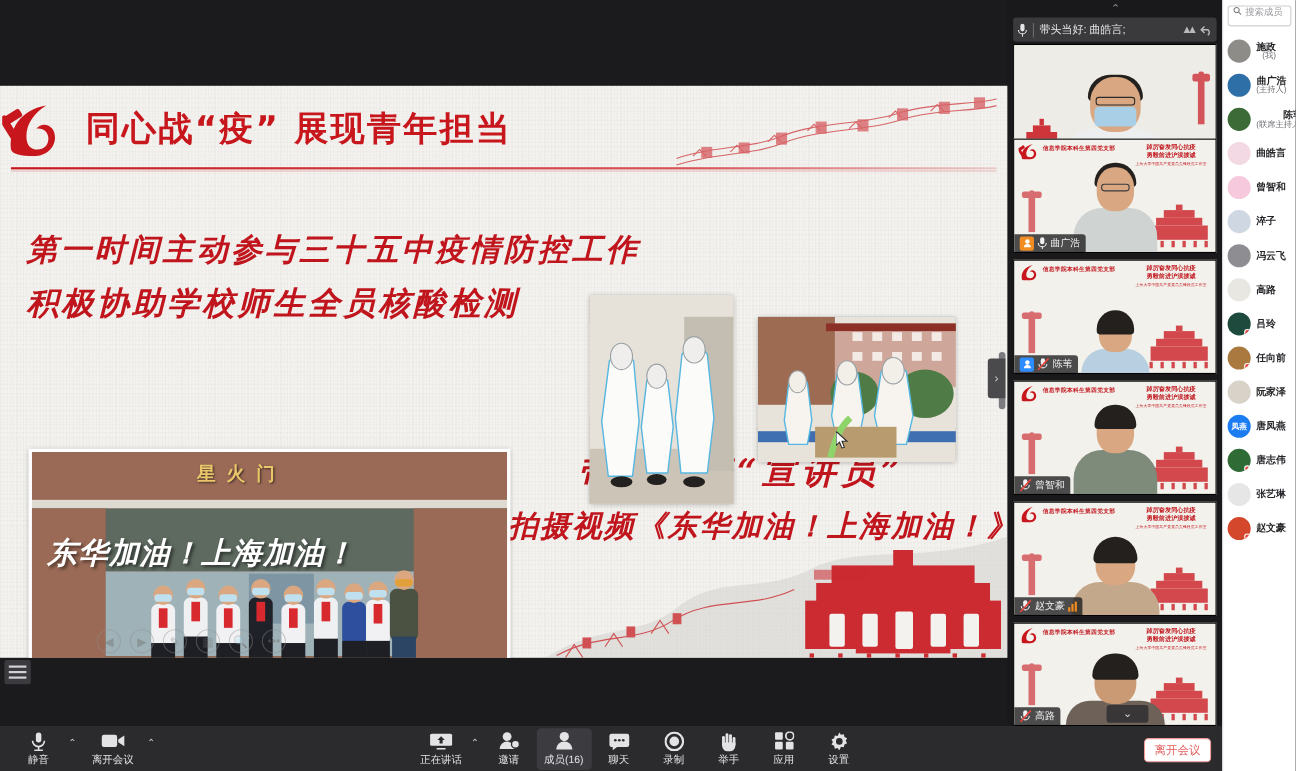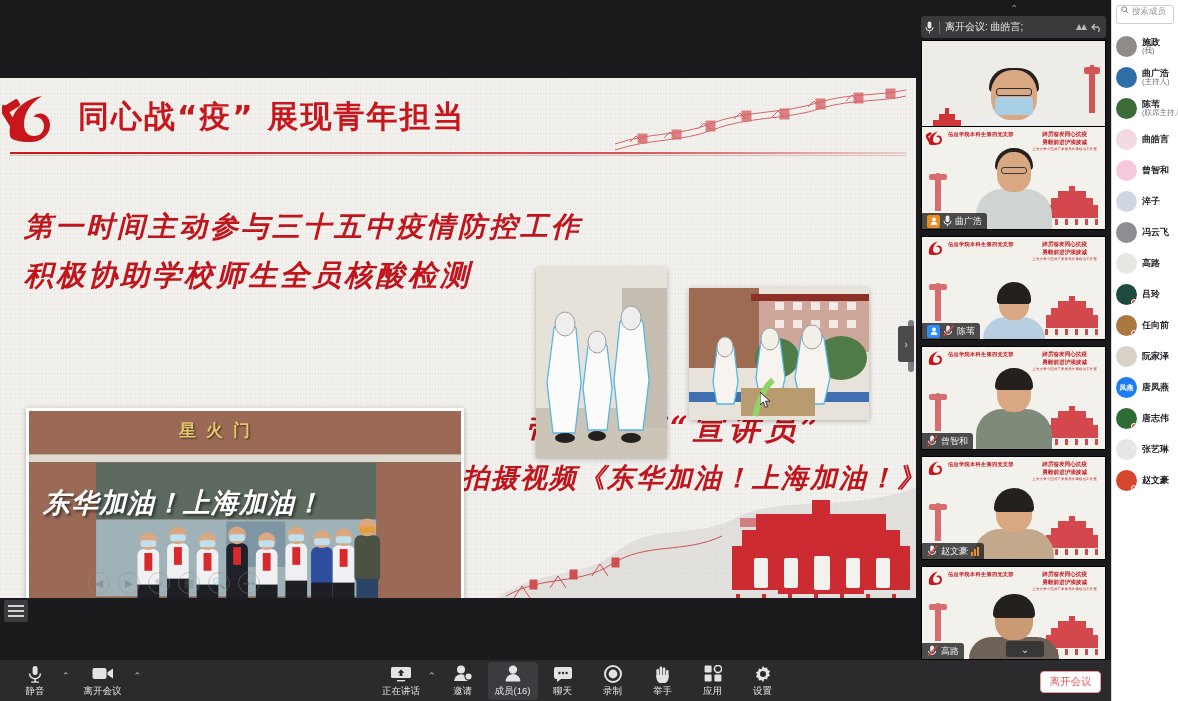--- a/index.html
+++ b/index.html
@@ -191,21 +191,21 @@
   .panel {
     position: absolute; left: 1111px; top: 0; width: 67px; height: 660px;
     background: #fff; border-left: 1px solid #d8d8da; overflow: hidden;
   }
   .search-box {
     margin: 5px 4px 0 4px; height: 19px; border: 1px solid #cfcfd2; border-radius: 3px;
     display: flex; gap: 3px; padding: 0 4px; background: #fff;
   }
   .search-box .ph { color: #9a9a9e; font-size: 8.5px; white-space: nowrap; }
   .plist { margin-top: 7px; }
-  .prow { display: flex; align-items: center; gap: 5px; padding: 4px 4px; height: 31px; }
+  .prow { display: flex; align-items: center; gap: 5px; padding: 4px 4px; height: 31px; text-align: right; }
   .avatar { width: 21px; height: 21px; border-radius: 50%; flex: none; position: relative; overflow: hidden; }
   .avatar .dot { position: absolute; right: 0; bottom: 0; width: 6px; height: 6px; border-radius: 50%;
                  background: #e8453c; border: 1px solid #fff; }
   .avatar .initials { position: absolute; inset: 0; display: flex; align-items: center; justify-content: center;
                       color: #fff; font-size: 7px; font-weight: 700; }
   .pname { font-size: 9px; color: #26262a; font-weight: 700; line-height: 1.15; white-space: nowrap; }
   .prole { font-size: 7.5px; color: #6f6f74; line-height: 1.15; white-space: nowrap; }
 
   
   .toolbar {
@@ -482,21 +482,21 @@
   <div class="gallery">
     <div class="gallery-caret">⌃</div>
 
     <div class="speak-bar">
       <svg class="mic" viewBox="0 0 9 13">
         <rect x="2.6" y="0.6" width="3.8" height="7" rx="1.9" fill="#e6e6e8"></rect>
         <path d="M0.9 6.2 a3.6 3.6 0 0 0 7.2 0" stroke="#e6e6e8" stroke-width="1" fill="none"></path>
         <rect x="4.1" y="9.4" width="0.9" height="3" fill="#e6e6e8"></rect>
       </svg>
       <div class="speak-divider"></div>
-      <div class="speak-text">离开会议: 曲皓言;</div>
+      <div class="speak-text">带头当好: 曲皓言;</div>
       <div class="speak-icons">
         <svg width="13" height="11" viewBox="0 0 13 11">
           <path d="M1 8 L4 2 L7 8 Z" fill="#b9b9bd"></path>
             <path d="M6 8 L9 2 L12 8 Z" fill="#b9b9bd"></path>
         </svg>
         <svg width="11" height="11" viewBox="0 0 11 11">
           <path d="M4 2 L1 5 L4 8 M1 5 h6 a3 3 0 0 1 0 5" stroke="#b9b9bd" stroke-width="1.3" fill="none"></path>
         </svg>
       </div>
     </div>

